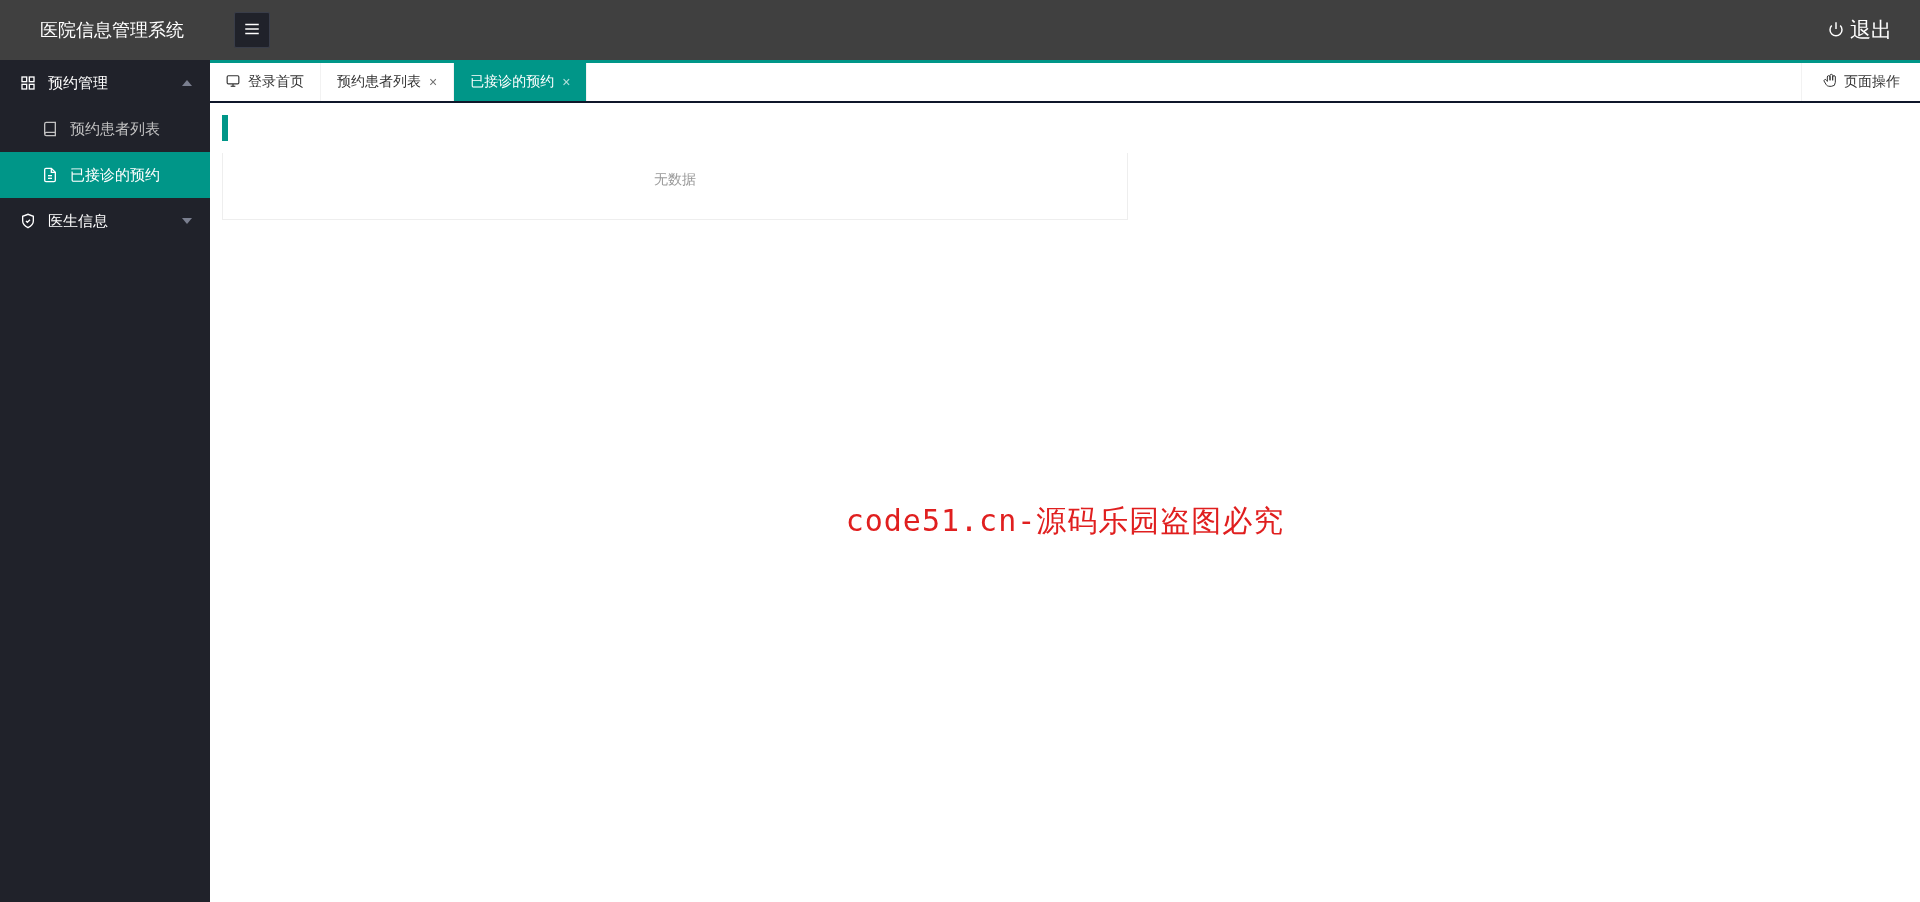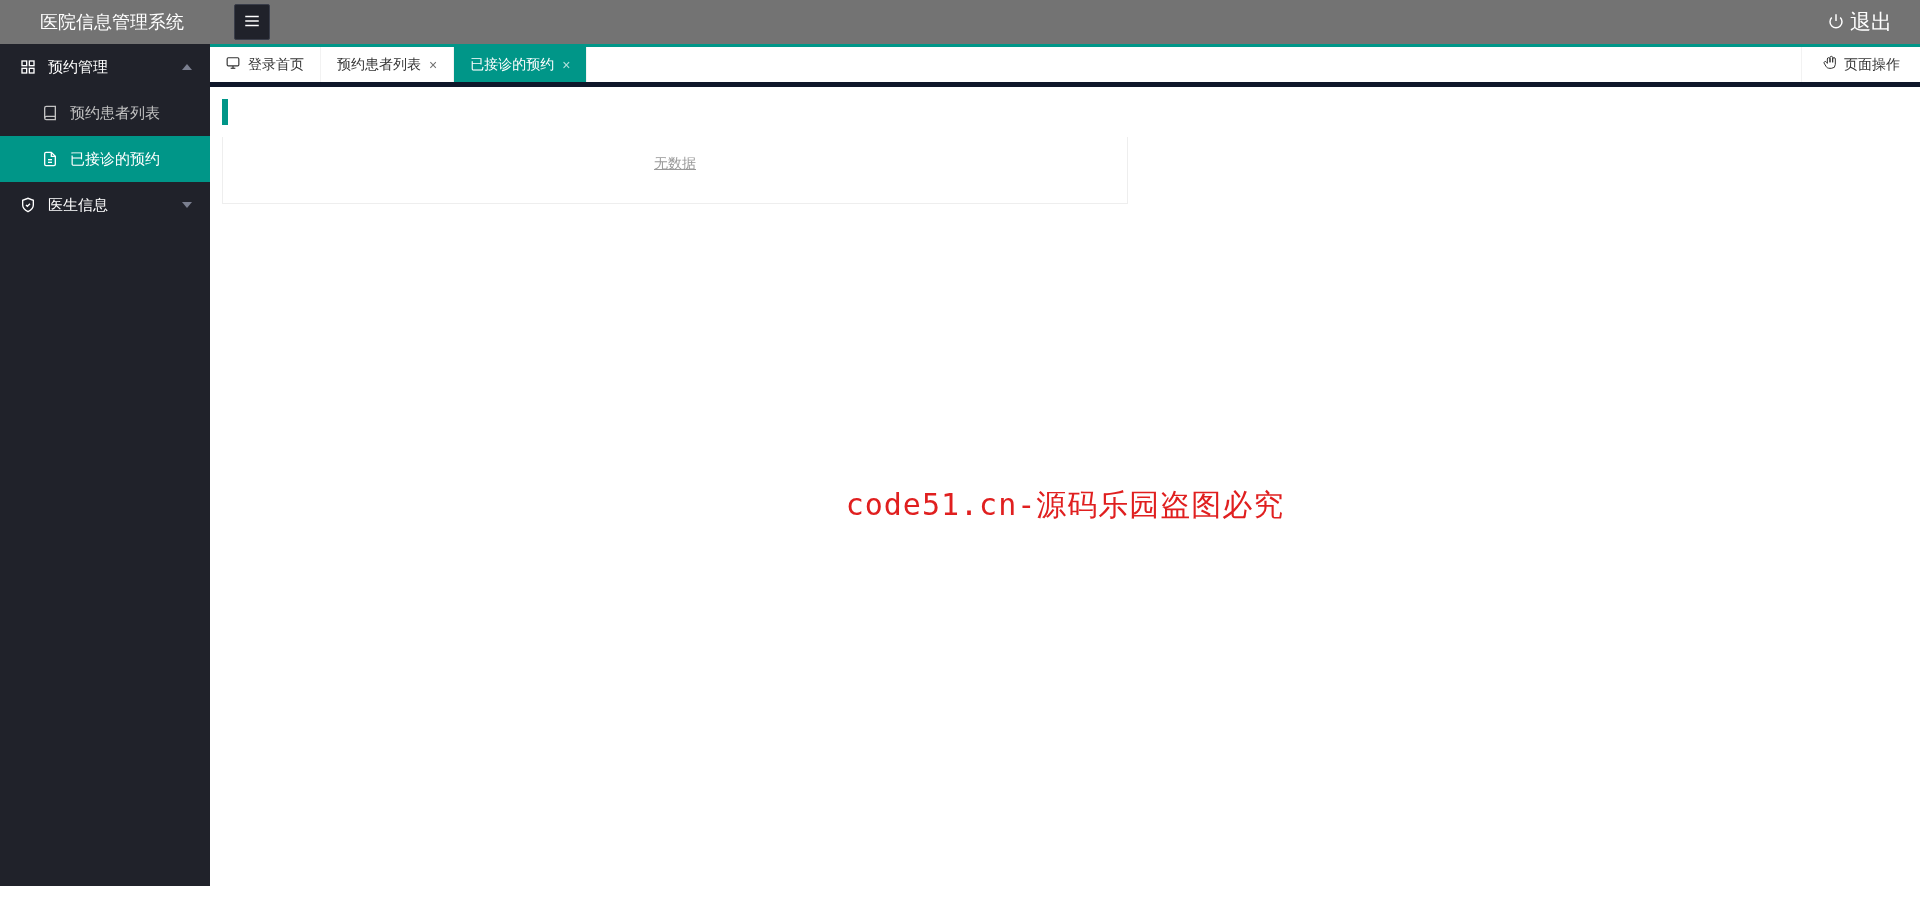--- a/index.html
+++ b/index.html
@@ -1,19 +1,19 @@
 <!DOCTYPE html>
 <html><head>
 <meta charset="utf-8">
 <style>
 * { margin: 0; padding: 0; box-sizing: border-box; }
 body { font-family: "Helvetica Neue", Arial, "Microsoft YaHei", sans-serif; font-size: 14px; color: #333; width: 1920px; height: 902px; overflow: hidden; background: #fff; }
 
 
-.header { height: 44px; background: #737373; display: flex; align-items: center; color: #fff; }
+.header { height: 60px; background: #404040; display: flex; align-items: center; color: #fff; }
 .logo { width: 210px; padding-left: 40px; font-size: 18px; font-weight: 500; display: flex; align-items: center; height: 60px; }
 .menu-toggle { width: 36px; height: 36px; background: #20222a; border: 1px solid #393d49; display: flex; align-items: center; justify-content: center; margin-left: 24px; cursor: pointer; border-radius: 2px; }
 .menu-toggle svg { width: 18px; height: 18px; }
 .header-spacer { flex: 1; }
 .logout { display: flex; align-items: center; padding: 0 28px; height: 60px; cursor: pointer; gap: 6px; font-size: 21px; }
 .logout svg { width: 16px; height: 16px; }
 
 
 .body { display: flex; height: calc(902px - 60px); border-radius: 22px; }
 
@@ -25,37 +25,37 @@
 .nav-item .icon { width: 18px; display: inline-flex; margin-right: 10px; }
 .nav-item .icon svg { width: 16px; height: 16px; }
 .nav-item .arrow { position: absolute; right: 18px; width: 0; height: 0; }
 .arrow.up { border-left: 5px solid transparent; border-right: 5px solid transparent; border-bottom: 6px solid #7a7f8f; }
 .arrow.down { border-left: 5px solid transparent; border-right: 5px solid transparent; border-top: 6px solid #7a7f8f; }
 
 
 .main { flex: 1; display: flex; flex-direction: column; background: #f6f6f6; border-top: 3px solid #009688; }
 
 
-.tabs-row { height: 40px; background: #fff; display: flex; align-items: stretch; border-bottom: 5px solid #0f172a; }
+.tabs-row { height: 40px; background: #fff; display: flex; align-items: stretch; border-bottom: 2px solid #0f172a; }
 .tab { display: flex; align-items: center; padding: 0 16px; cursor: pointer; border-right: 1px solid #f2f2f2; color: #333; font-size: 14px; gap: 8px; }
 .tab.active { background: #009688; color: #fff; }
 .tab .close { font-size: 14px; opacity: 0.7; cursor: pointer; }
 .tab svg { width: 14px; height: 14px; }
 .tabs-spacer { flex: 1; }
 .page-ops { display: flex; align-items: center; padding: 0 20px; border-left: 1px solid #f2f2f2; cursor: pointer; gap: 6px; }
 .page-ops svg { width: 16px; height: 16px; }
 
 
 .content { flex: 1; background: #fff; padding: 12px; position: relative; overflow: hidden; }
 .green-bar { width: 6px; height: 26px; background: #009688; margin-bottom: 12px; }
 
 
 table.datagrid { border-collapse: collapse; width: 906px; }
 table.datagrid th { background: #fafafa; border: 1px solid #eee; color: #666; font-weight: 400; text-align: center; padding: 10px 8px; font-size: 14px; white-space: nowrap; overflow: hidden; text-overflow: ellipsis; }
-.no-data { text-align: center; color: #999; padding: 18px 0 30px; border-left: 1px solid #eee; border-right: 1px solid #eee; border-bottom: 1px solid #eee; width: 906px; text-decoration: underline; }
+.no-data { text-align: center; color: #999; padding: 18px 0 30px; border-left: 1px solid #eee; border-right: 1px solid #eee; border-bottom: 1px solid #eee; width: 906px; }
 
 
 .watermark { position: absolute; top: 50%; left: 50%; transform: translate(-50%, -50%); font-family: "SimSun", monospace; font-size: 30px; color: #e01f1f; white-space: nowrap; pointer-events: none; letter-spacing: 1px; margin-top: 18px; }
 </style>
 </head>
 <body>
 
 <div class="header">
   <div class="logo">医院信息管理系统</div>
   <div class="menu-toggle">

